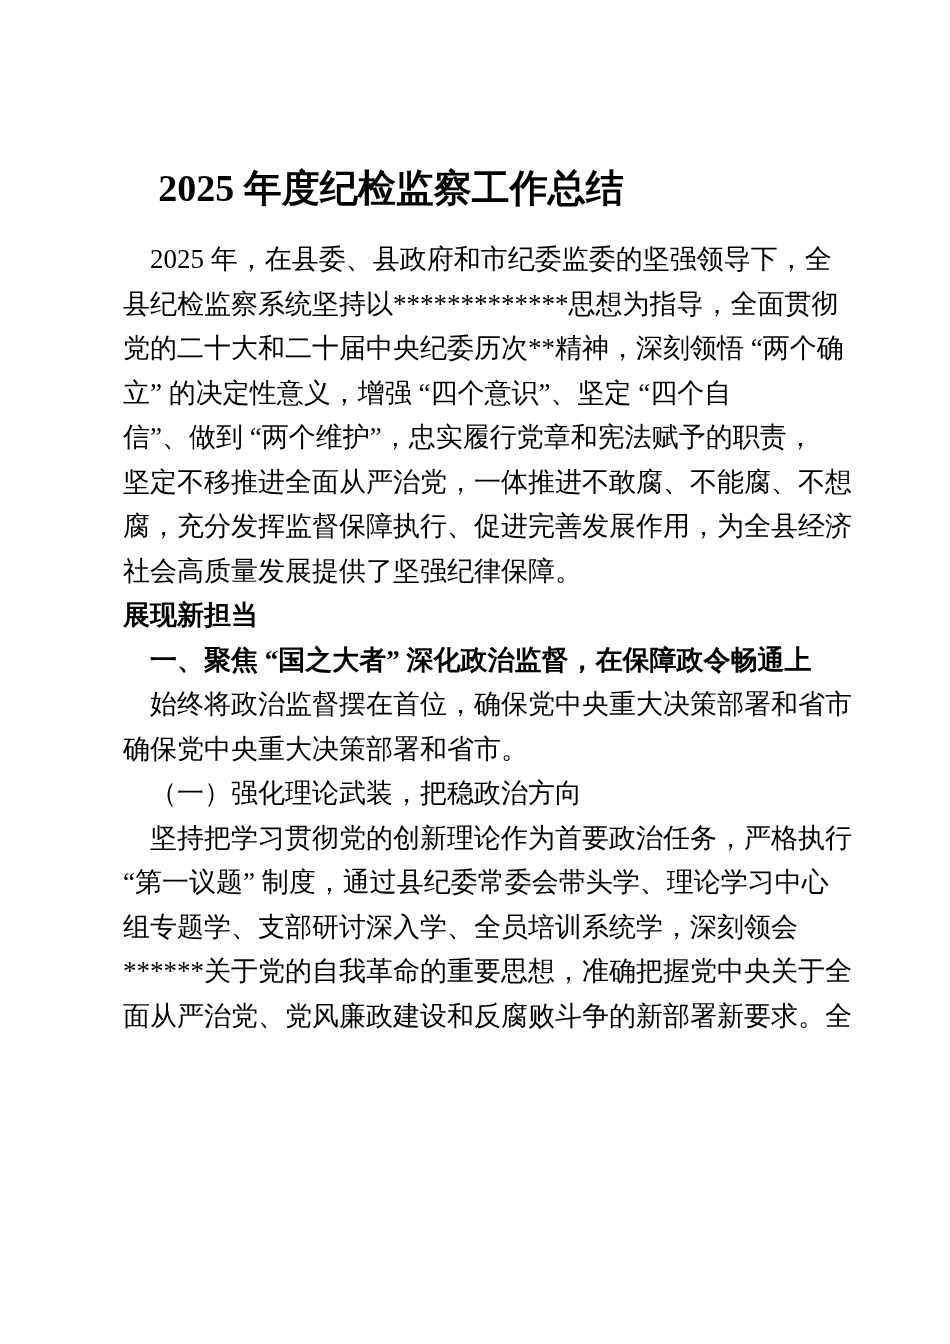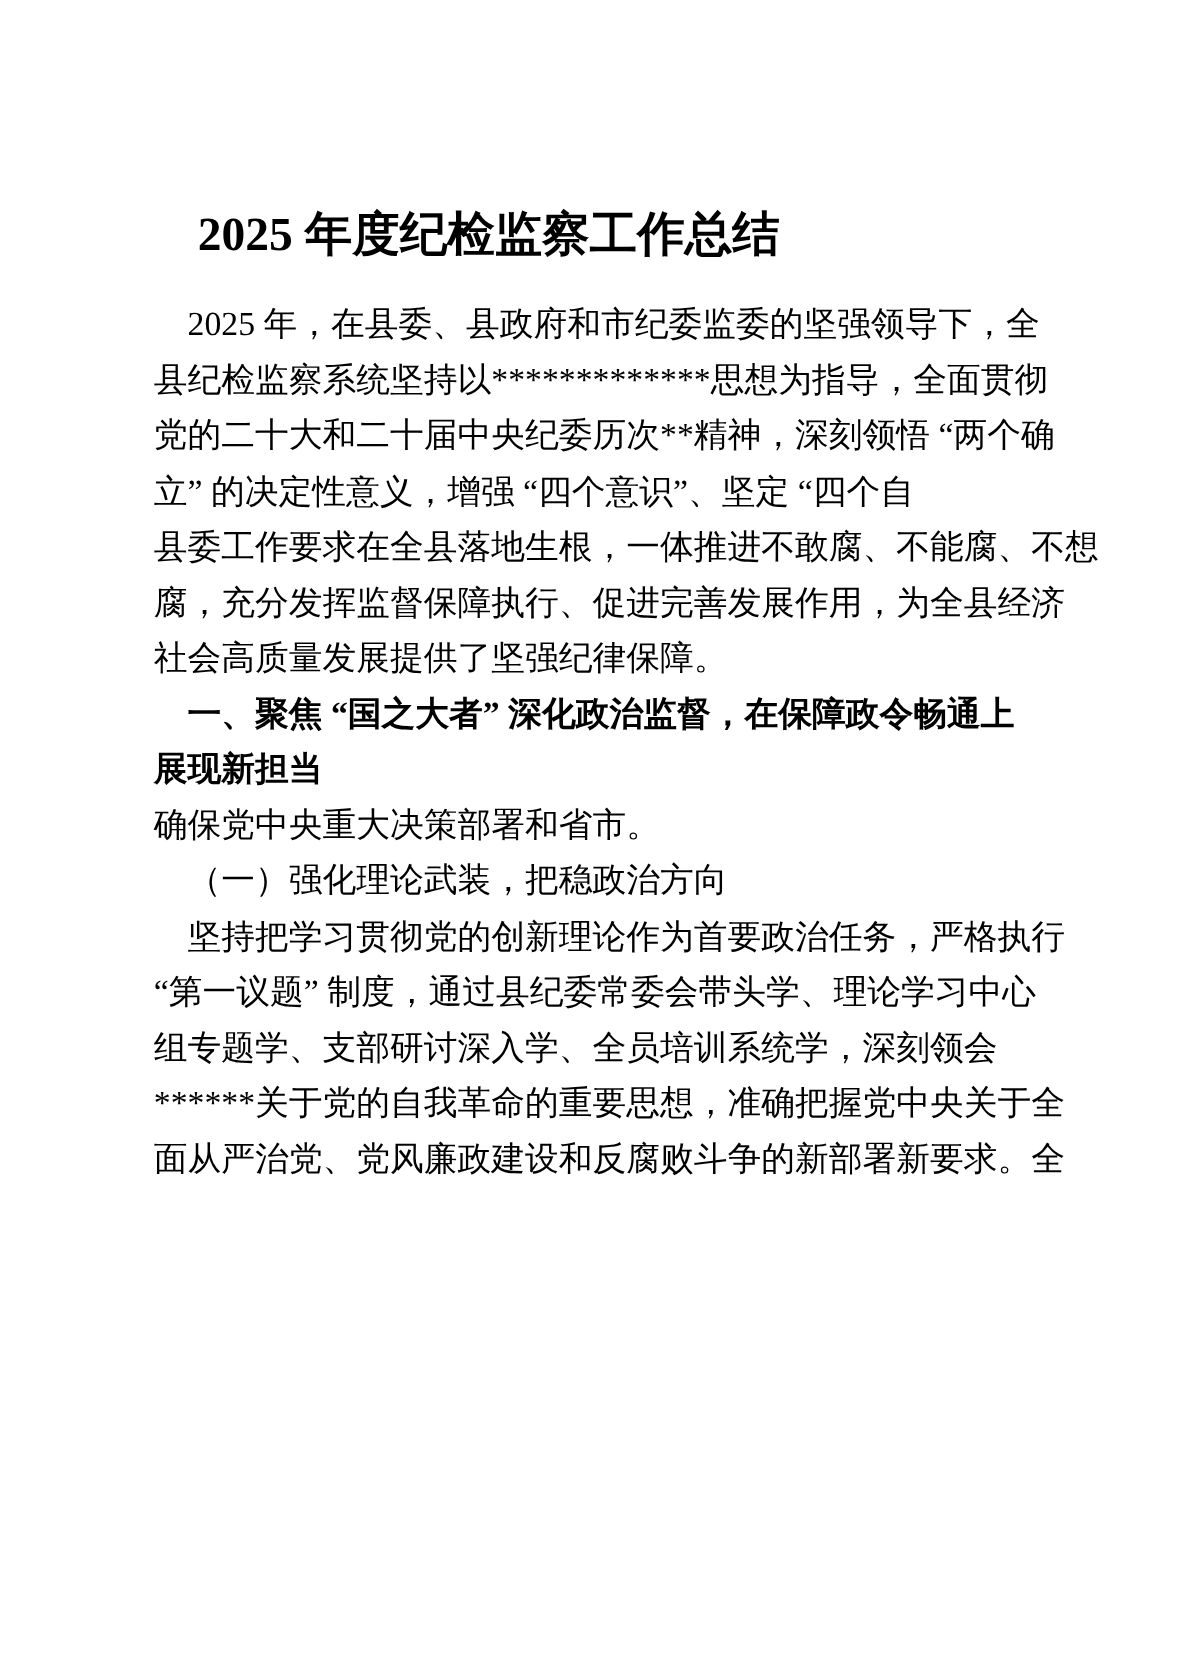--- a/index.html
+++ b/index.html
@@ -40,25 +40,27 @@
 
 <div class="page">
 
   <div class="doc-title">2025 年度纪检监察工作总结</div>
 
   <div class="content">
     <div class="ln ind">2025 年，在县委、县政府和市纪委监委的坚强领导下，全</div>
     <div class="ln">县纪检监察系统坚持以*************思想为指导，全面贯彻</div>
     <div class="ln">党的二十大和二十届中央纪委历次**精神，深刻领悟 “两个确</div>
     <div class="ln">立” 的决定性意义，增强 “四个意识”、坚定 “四个自</div>
-    <div class="ln">县委工作要求在全县落地生根，一体推进不敢腐、不能腐、不想</div>
+    <div class="ln">信”、做到 “两个维护”，忠实履行党章和宪法赋予的职责，</div>
+    <div class="ln">坚定不移推进全面从严治党，一体推进不敢腐、不能腐、不想</div>
     <div class="ln">腐，充分发挥监督保障执行、促进完善发展作用，为全县经济</div>
     <div class="ln">社会高质量发展提供了坚强纪律保障。</div>
+    <div class="ln bold">展现新担当</div>
     <div class="ln ind bold">一、聚焦 “国之大者” 深化政治监督，在保障政令畅通上</div>
-    <div class="ln bold">展现新担当</div>
+    <div class="ln ind">始终将政治监督摆在首位，确保党中央重大决策部署和省市</div>
     <div class="ln">确保党中央重大决策部署和省市。</div>
     <div class="ln ind">（一）强化理论武装，把稳政治方向</div>
     <div class="ln ind">坚持把学习贯彻党的创新理论作为首要政治任务，严格执行</div>
     <div class="ln">“第一议题” 制度，通过县纪委常委会带头学、理论学习中心</div>
     <div class="ln">组专题学、支部研讨深入学、全员培训系统学，深刻领会</div>
     <div class="ln">******关于党的自我革命的重要思想，准确把握党中央关于全</div>
     <div class="ln">面从严治党、党风廉政建设和反腐败斗争的新部署新要求。全</div>
   </div>
 
 </div>

